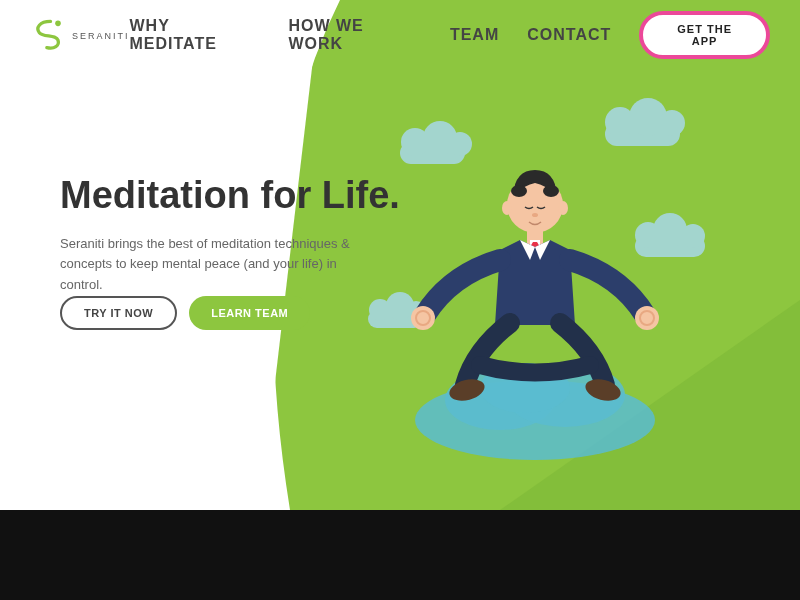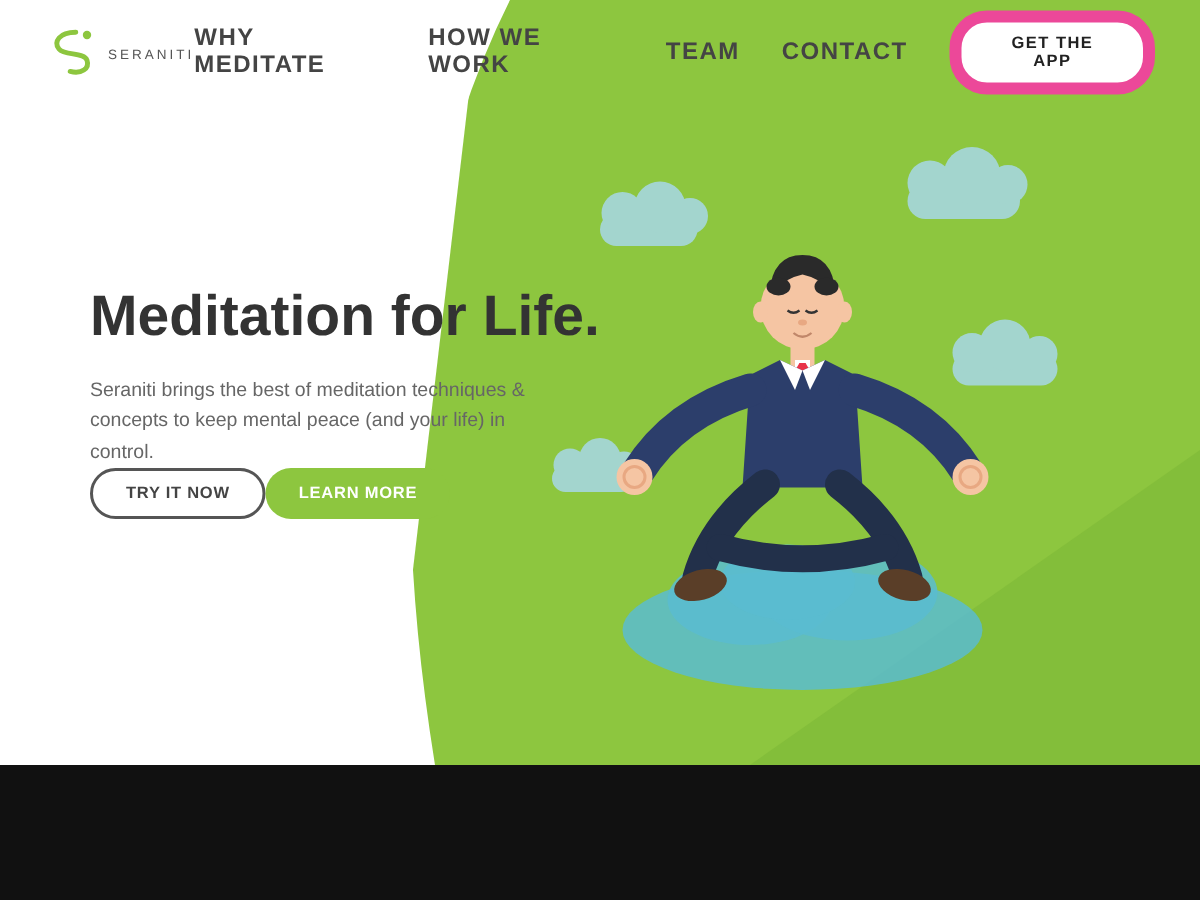--- a/index.html
+++ b/index.html
@@ -43,21 +43,21 @@
       font-weight: 600;
       letter-spacing: 1px;
       color: #444;
       text-transform: uppercase;
       cursor: pointer;
       text-decoration: none;
     }
     .btn-getapp {
       background: #fff;
       color: #222;
-      border: 8px solid #ec4899;
+      border: 4px solid #ec4899;
       border-radius: 25px;
       padding: 8px 20px;
       font-size: 11px;
       font-weight: 700;
       letter-spacing: 1px;
       text-transform: uppercase;
       cursor: pointer;
     }
 
     
@@ -74,39 +74,40 @@
       top: 0; right: 0;
       width: 800px;
       height: 510px;
       z-index: 0;
     }
 
     
     .hero-text {
       position: absolute;
       left: 60px;
-      top: 190px;
+      top: 174px;
       width: 340px;
       z-index: 5;
     }
     .hero-title {
       font-size: 38px;
       font-weight: 700;
       color: #333;
       line-height: 1.15;
       margin-bottom: 16px;
     }
     .hero-subtitle {
       font-size: 13px;
       color: #666;
       line-height: 1.6;
       max-width: 290px;
     }
     .hero-buttons {
       display: flex;
+      gap: 12px;
     }
     .btn-try {
       border: 2px solid #555;
       border-radius: 25px;
       padding: 9px 22px;
       font-size: 11px;
       font-weight: 600;
       color: #444;
       background: transparent;
       cursor: pointer;
@@ -257,15 +258,15 @@
     <a class="nav-link">CONTACT</a>
     <button class="btn-getapp">GET THE APP</button>
   </div>
 </nav>
 
 <div class="hero-text">
   <h1 class="hero-title">Meditation for Life.</h1>
   <p class="hero-subtitle">Seraniti brings the best of meditation techniques &amp; concepts to keep mental peace (and your life) in control.</p>
   <div class="hero-buttons">
     <button class="btn-try">TRY IT NOW</button>
-    <button class="btn-learn">LEARN MORE</button>
+    <button class="btn-learn">LEARN TEAM</button>
   </div>
 </div>
 
 </body></html>

